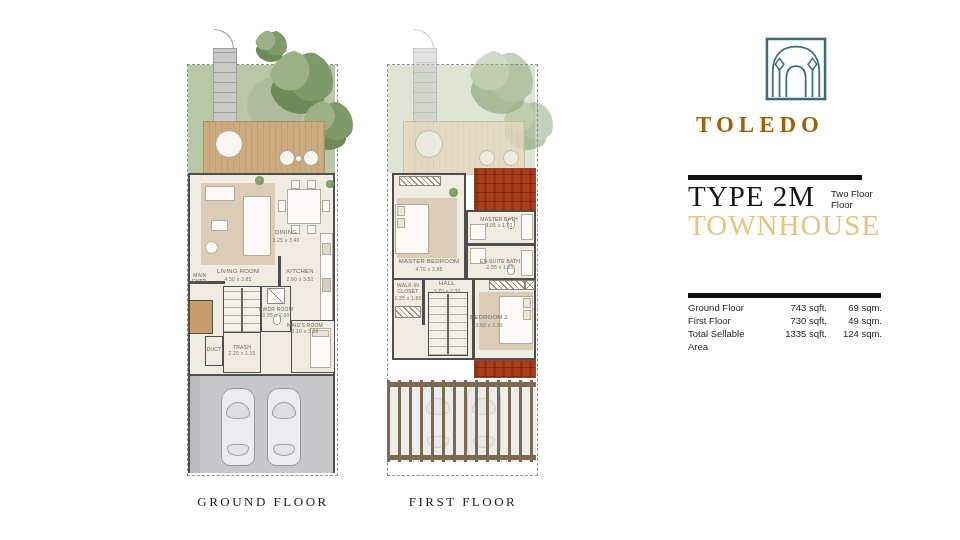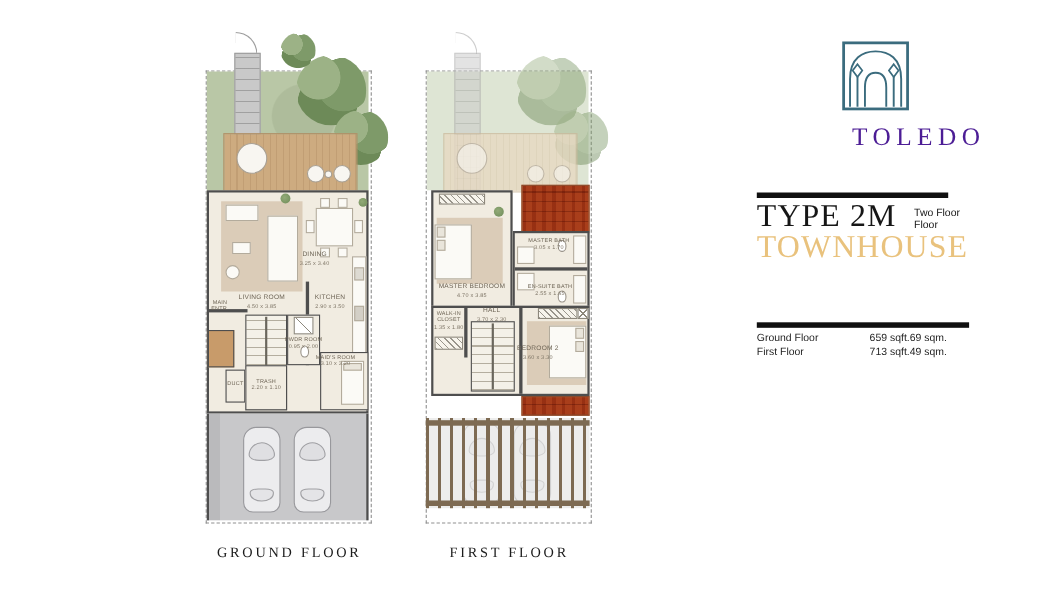--- a/index.html
+++ b/index.html
@@ -70,33 +70,33 @@
   .rlabel{position:absolute;transform:translate(-50%,0);text-align:center;font-size:6px;
           line-height:1.25;color:#6f6657;letter-spacing:.2px;white-space:nowrap;}
   .rlabel .dims{display:block;font-size:5px;color:#7d7465;}
 
   .caption{position:absolute;top:494px;width:960px;font-family:"Liberation Serif",serif;
            font-size:13px;letter-spacing:2.5px;color:#1c1c1c;}
   #caption-ground{left:183px;width:160px;text-align:center;}
   #caption-first{left:383px;width:160px;text-align:center;}
 
   
-  .brandname{position:absolute;left:696px;top:112px;width:200px;text-align:right;
-             font-family:"Liberation Serif",serif;font-size:23px;letter-spacing:5px;color:#4c1d95;}
+  .brandname{position:absolute;left:696px;top:112px;width:200px;text-align:left;
+             font-family:"Liberation Serif",serif;font-size:23px;letter-spacing:5px;color:#a16207;font-weight:bold;}
   .rule{position:absolute;background:#101010;}
   .type-title{position:absolute;left:688px;top:182px;font-family:"Liberation Serif",serif;
               font-size:29px;color:#161616;letter-spacing:1px;line-height:1;}
   .beds{position:absolute;left:831px;top:188px;font-size:9.5px;color:#161616;line-height:1.18;}
   .sub-title{position:absolute;left:688px;top:211px;font-family:"Liberation Serif",serif;
              font-size:29px;color:#e9c27d;letter-spacing:1px;line-height:1;}
   .area-table{position:absolute;left:688px;top:301px;width:194px;font-size:9.5px;color:#1e1e1e;}
   .area-row{display:flex;line-height:13px;}
   .area-row .lbl{flex:1;text-align:left;}
   .area-row .sqft{width:62px;text-align:right;}
-  .area-row .sqm{width:55px;}
+  .area-row .sqm{width:55px;text-align:right;}
 </style>
 </head>
 <body>
 
 <div class="plan" id="plan-ground">
   <div class="boundary"></div>
   <div class="garden"></div>
   <div class="tree" style="left:86px;top:22px;width:64px;height:64px;"></div>
   <div class="tree" style="left:120px;top:72px;width:50px;height:50px;"></div>
   <div class="tree" style="left:72px;top:2px;width:32px;height:32px;"></div>
@@ -282,21 +282,26 @@
 <div class="beds">
   <div>Two Floor</div>
   <div>Floor</div>
 </div>
 <div class="sub-title">TOWNHOUSE</div>
 
 <div class="rule" style="left:688px;top:293px;width:193px;height:4.5px;"></div>
 <div class="area-table">
   <div class="area-row">
     <span class="lbl">Ground Floor</span>
-    <span class="sqft">659 sqft.</span>
+    <span class="sqft">743 sqft.</span>
     <span class="sqm">69 sqm.</span>
   </div>
   <div class="area-row">
     <span class="lbl">First Floor</span>
-    <span class="sqft">713 sqft.</span>
+    <span class="sqft">730 sqft.</span>
     <span class="sqm">49 sqm.</span>
   </div>
+  <div class="area-row">
+    <span class="lbl">Total Sellable Area</span>
+    <span class="sqft">1335 sqft.</span>
+    <span class="sqm">124 sqm.</span>
+  </div>
 </div>
 
 </body></html>

